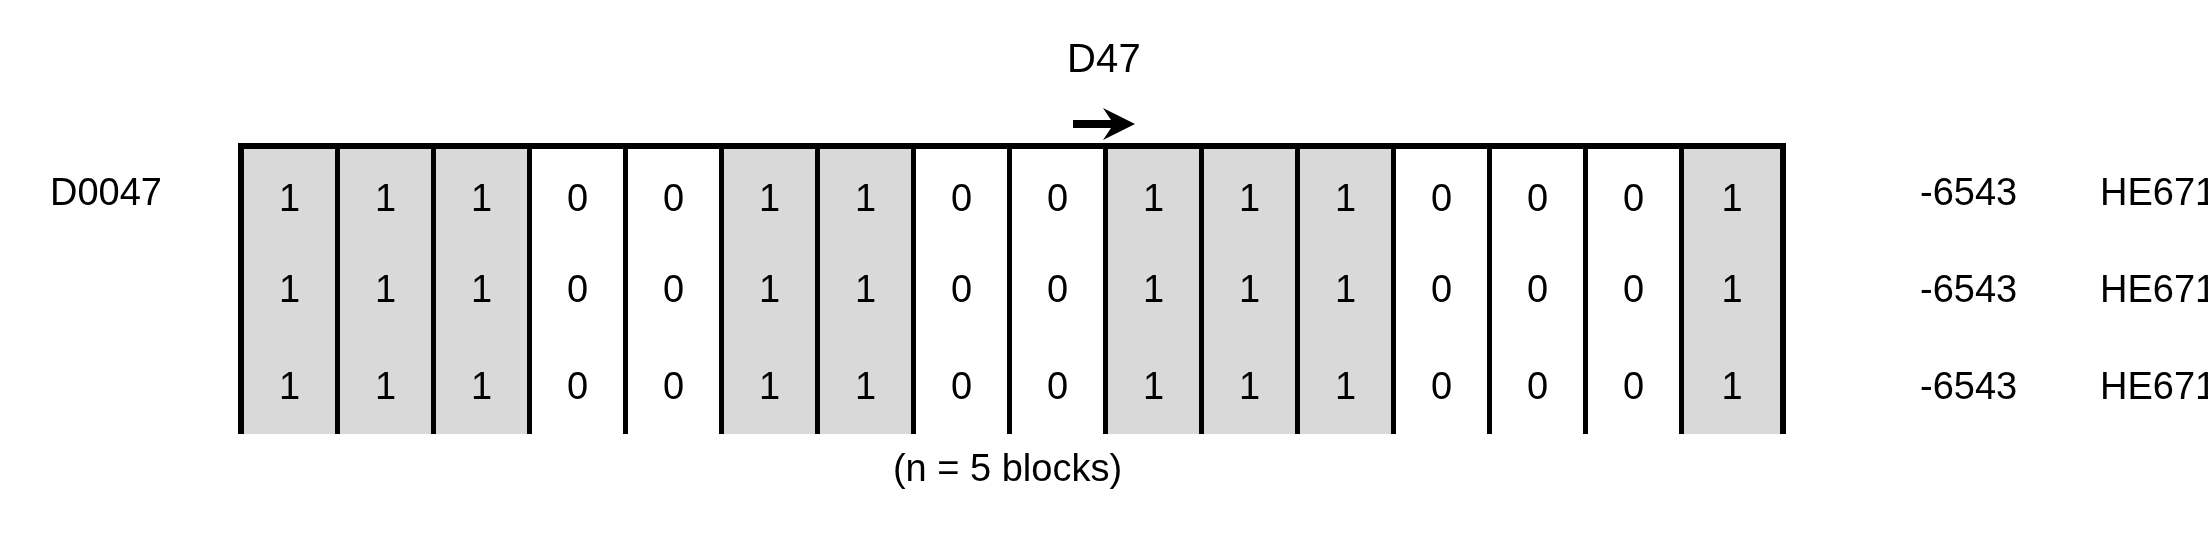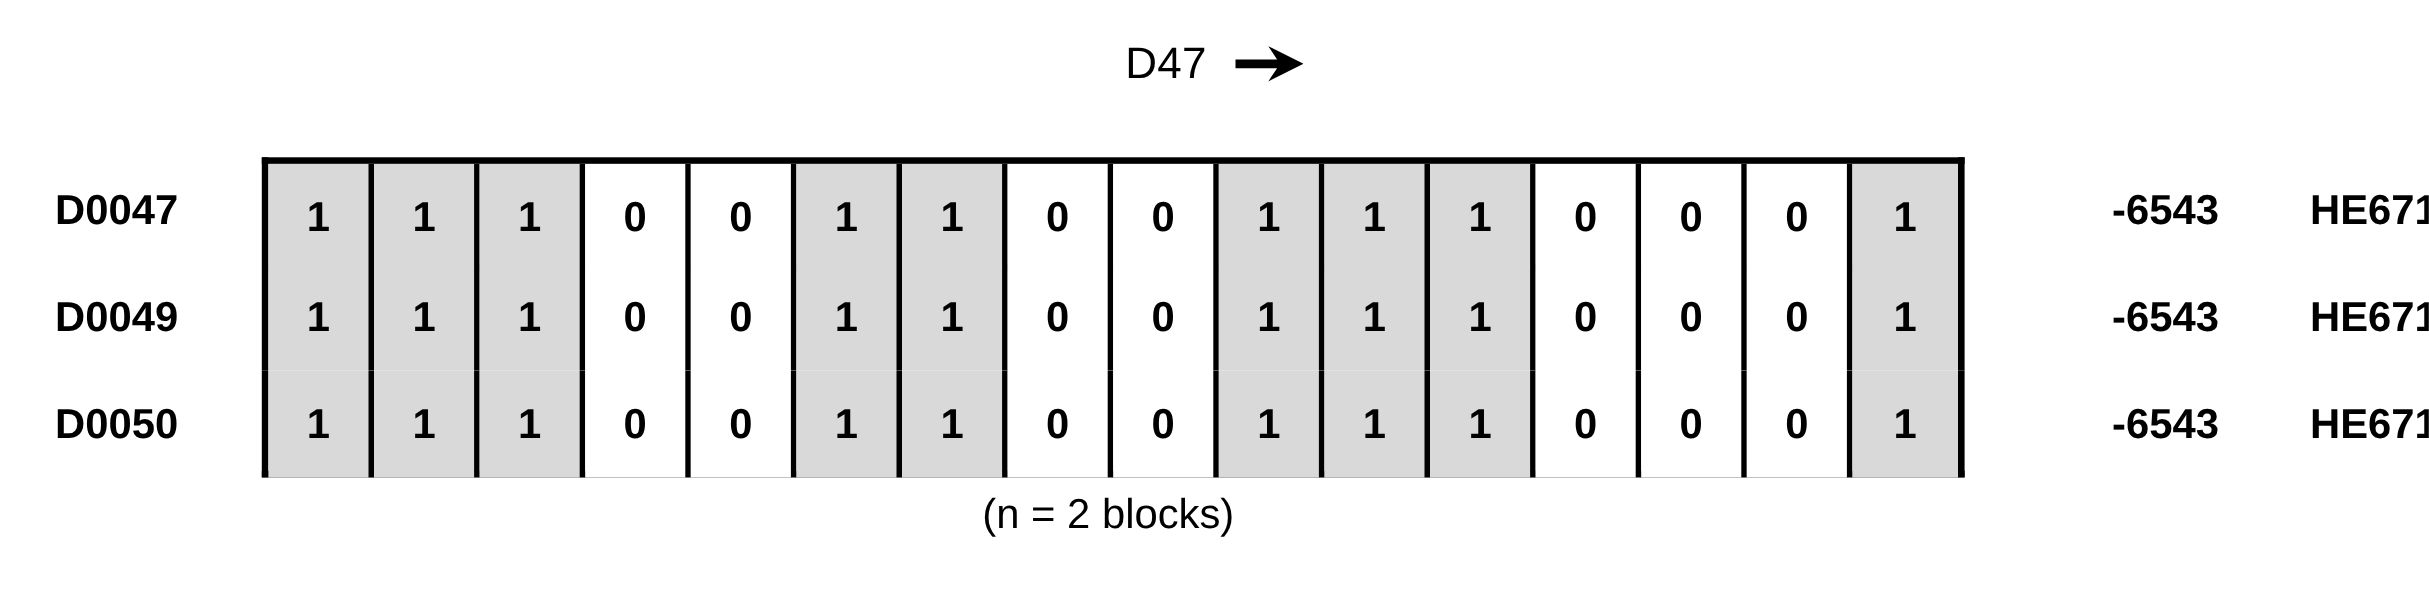--- a/index.html
+++ b/index.html
@@ -29,20 +29,21 @@
     left: 0;
     width: 2208px;
     display: flex;
     align-items: center;
     justify-content: center;
     gap: 26px;
     font-size: 40px;
     line-height: 1;
     letter-spacing: 0.2px;
     white-space: nowrap;
+    flex-direction: column;
   }
   .title-src, .title-dst {
     font-size: 40px;
   }
   .title-arrow {
     display: inline-block;
     position: relative;
     width: 62px;
     height: 40px;
   }
@@ -53,21 +54,20 @@
     position: absolute;
     top: 143px;
     left: 0;
     width: 2208px;
   }
   .row {
     position: relative;
     height: 97px;
     display: flex;
     align-items: center;
-    font-weight: bold;
   }
 
   .row-label {
     position: absolute;
     left: 50px;
     width: 175px;
     text-align: left;
     font-size: 38px;
     line-height: 1;
     white-space: nowrap;
@@ -171,21 +171,20 @@
         <div class="cell">0</div>
         <div class="cell on">1</div>
       </div>
       <div class="right-meta">
         <span class="meta-value">-6543</span>
         <span class="meta-code">HE671</span>
       </div>
     </div>
 
     <div class="row">
-      <div class="row-label">D0049</div>
       <div class="cells">
         <div class="cell on">1</div>
         <div class="cell on">1</div>
         <div class="cell on">1</div>
         <div class="cell">0</div>
         <div class="cell">0</div>
         <div class="cell on">1</div>
         <div class="cell on">1</div>
         <div class="cell">0</div>
         <div class="cell">0</div>
@@ -197,21 +196,20 @@
         <div class="cell">0</div>
         <div class="cell on">1</div>
       </div>
       <div class="right-meta">
         <span class="meta-value">-6543</span>
         <span class="meta-code">HE671</span>
       </div>
     </div>
 
     <div class="row">
-      <div class="row-label">D0050</div>
       <div class="cells">
         <div class="cell on">1</div>
         <div class="cell on">1</div>
         <div class="cell on">1</div>
         <div class="cell">0</div>
         <div class="cell">0</div>
         <div class="cell on">1</div>
         <div class="cell on">1</div>
         <div class="cell">0</div>
         <div class="cell">0</div>
@@ -224,15 +222,15 @@
         <div class="cell on">1</div>
       </div>
       <div class="right-meta">
         <span class="meta-value">-6543</span>
         <span class="meta-code">HE671</span>
       </div>
     </div>
 
   </div>
 
-  <div class="caption">(n = 2 blocks)</div>
+  <div class="caption">(n = 5 blocks)</div>
 
 </div>
 
 </body></html>

